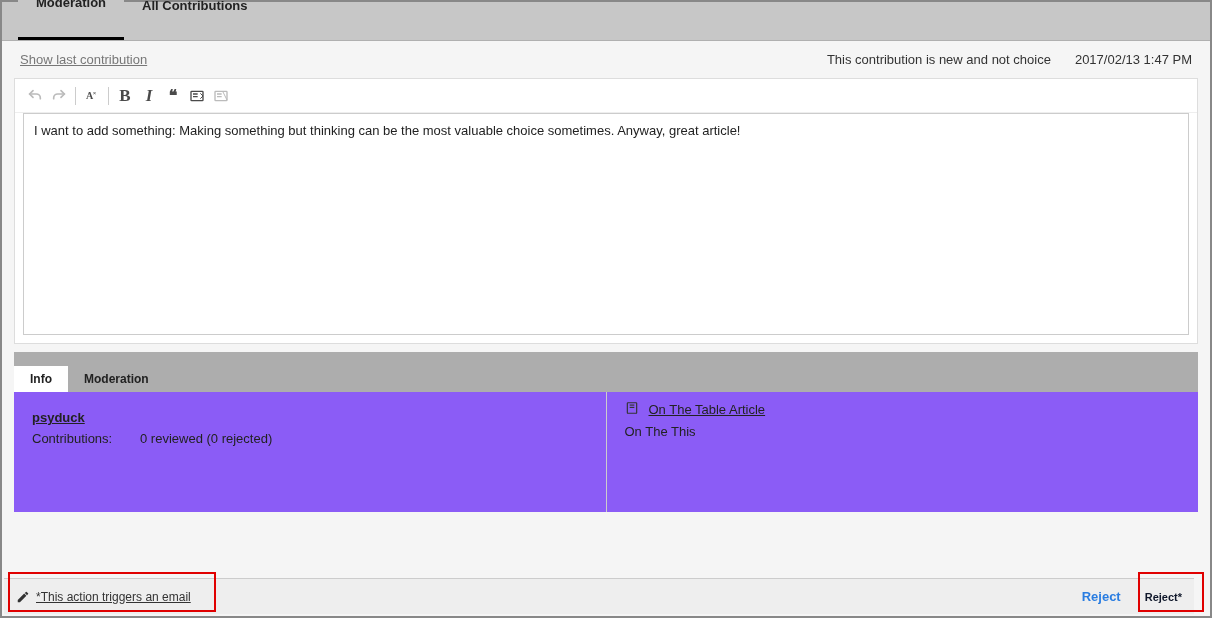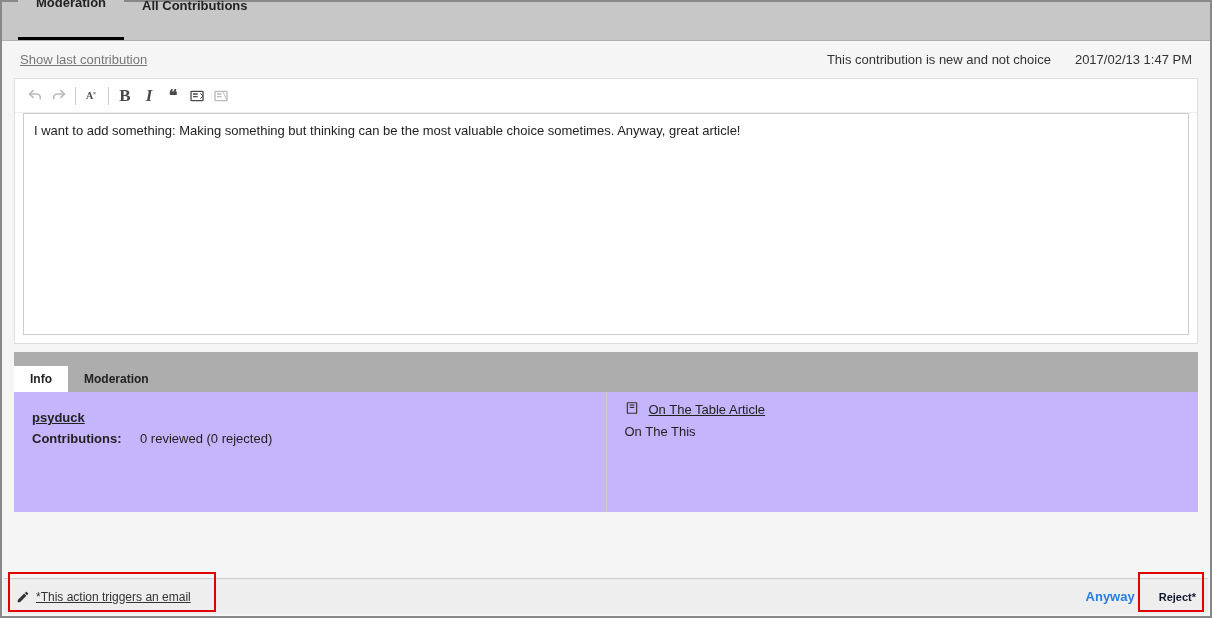--- a/index.html
+++ b/index.html
@@ -104,41 +104,41 @@
     padding: 6px 16px;
     font-weight: bold;
     font-size: 12px;
     color: #222;
     cursor: pointer;
   }
   .sub-tab.active {
     background: #fff;
   }
   .info-panel {
-    background: #c4b5fd;
+    background: #8b5cf6;
     margin: 0 12px;
     display: flex;
     height: 120px;
   }
   .info-left {
     flex: 1;
     border-right: 1px solid #ccc;
     padding: 18px 18px;
   }
   .info-left a {
     color: #222;
     font-weight: bold;
     text-decoration: underline;
   }
   .contrib-row {
     margin-top: 6px;
     display: flex;
     font-size: 13px;
   }
-  .contrib-label { font-weight: bold; width: 108px; }
+  .contrib-label { font-weight: normal; width: 108px; }
   .info-right {
     flex: 1;
     padding: 9px 18px;
   }
   .article-row {
     display: flex;
     align-items: center;
     gap: 10px;
   }
   .article-row a {
@@ -146,21 +146,21 @@
     text-decoration: underline;
   }
   .article-sub {
     margin-top: 6px;
     font-size: 13px;
   }
   .footer {
     position: absolute;
     bottom: 2px;
     left: 2px;
-    right: 2px;
+    right: 16px;
     height: 36px;
     background: #eee;
     border-top: 1px solid #ccc;
     display: flex;
     align-items: center;
     padding: 0 12px;
     justify-content: space-between;
   }
   .email-note {
     display: flex;
@@ -291,20 +291,20 @@
   </div>
 
   <div class="footer">
     <span class="email-note">
       <svg width="14" height="14" viewBox="0 0 24 24" fill="#333">
           <path d="M3 17.25V21h3.75L17.81 9.94l-3.75-3.75L3 17.25zM20.71 7.04a1 1 0 000-1.41l-2.34-2.34a1 1 0 00-1.41 0l-1.83 1.83 3.75 3.75 1.83-1.83z"></path>
         </svg>
       <span>*This action triggers an email</span>
     </span>
     <span class="spacer"></span>
-    <span class="approve-btn">Anyway</span>
+    <span class="approve-btn">Reject</span>
     <span class="reject-btn">Reject*</span>
   </div>
 
   <div class="hl-red hl-left"></div>
   <div class="hl-red hl-right"></div>
 
 </div>
 
 </body></html>

